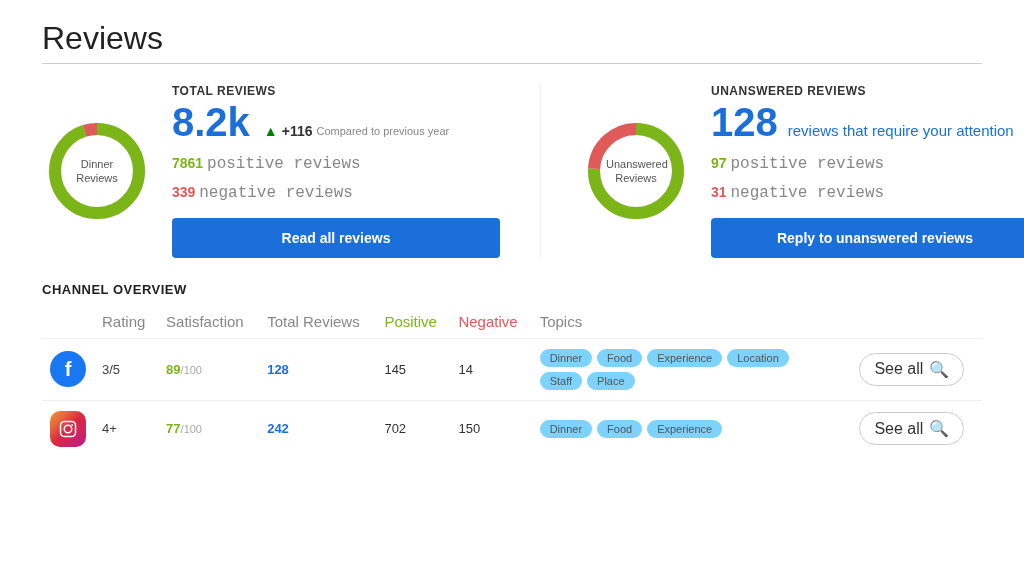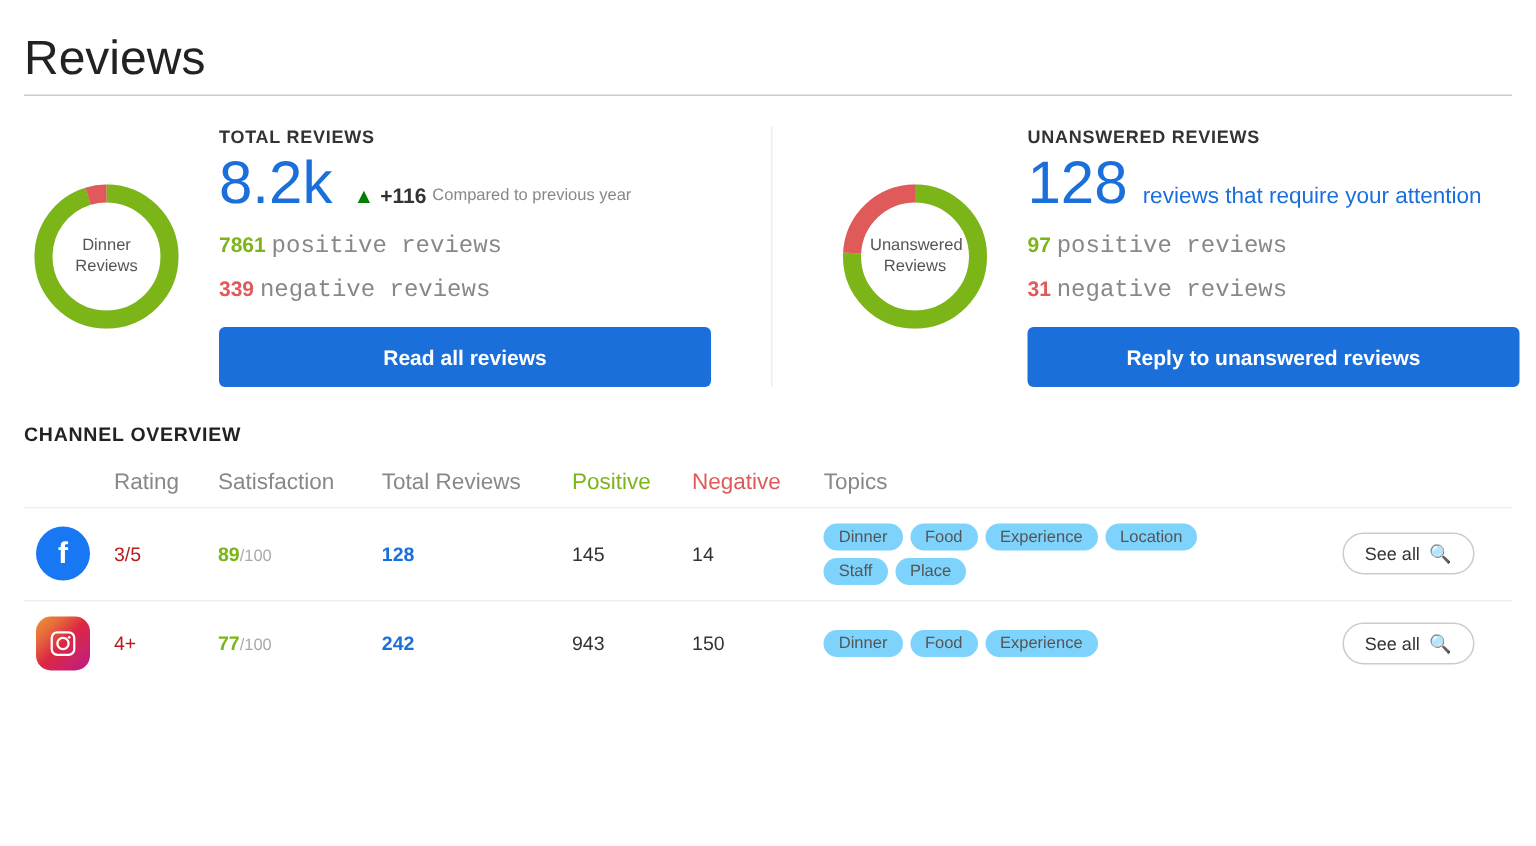--- a/index.html
+++ b/index.html
@@ -6,21 +6,21 @@
     body {
       font-family: Arial, sans-serif;
       background: #fff;
       color: #333;
       font-size: 14px;
       width: 1024px;
       min-height: 564px;
       overflow: hidden;
     }
     .page {
-      padding: 20px 16px;
+      padding: 20px 42px;
     }
     h1 {
       font-size: 32px;
       font-weight: 400;
       color: #222;
       margin-bottom: 6px;
     }
     .divider {
       border: none;
       border-top: 1px solid #ccc;
@@ -70,21 +70,21 @@
     .stat-label {
       font-size: 12px;
       font-weight: bold;
       color: #333;
       text-transform: uppercase;
       letter-spacing: 0.5px;
       margin-bottom: 4px;
     }
     .stat-big-num {
       font-size: 40px;
-      font-weight: normal;
+      font-weight: bold;
       color: #1a6fdb;
       line-height: 1;
     }
     .stat-change {
       display: inline-flex;
       align-items: center;
       gap: 4px;
       margin-left: 8px;
       font-size: 14px;
     }
@@ -168,21 +168,21 @@
     .channel-table th.positive-col {
       color: #7cb518;
     }
     .channel-table td {
       padding: 10px 8px;
       vertical-align: middle;
       border-top: 1px solid #f0f0f0;
       font-size: 13px;
     }
     .channel-table .rating-val {
-      color: #b91c1c;
+      color: #404040;
     }
     .channel-table .satisfaction-val {
       color: #7cb518;
       font-weight: bold;
     }
     .channel-table .satisfaction-denom {
       color: #aaa;
       font-size: 11px;
     }
     .channel-table .total-val {
@@ -209,21 +209,21 @@
       padding: 3px 10px;
       font-size: 11px;
       color: #555;
     }
 
     
     .see-all-btn {
       border: 1px solid #ccc;
       border-radius: 20px;
       padding: 6px 14px;
-      font-size: 12px;
+      font-size: 16px;
       background: #fff;
       cursor: pointer;
       color: #333;
       display: inline-flex;
       align-items: center;
       gap: 6px;
     }
 
     
     .fb-icon {
@@ -387,21 +387,21 @@
       <svg width="18" height="18" viewBox="0 0 24 24" fill="white">
         <rect x="2" y="2" width="20" height="20" rx="5" ry="5" fill="none" stroke="white" stroke-width="2"></rect>
         <circle cx="12" cy="12" r="5" fill="none" stroke="white" stroke-width="2"></circle>
         <circle cx="17.5" cy="6.5" r="1.2" fill="white"></circle>
       </svg>
     </div>
             </td>
             <td><span class="rating-val">4+</span></td>
             <td><span class="satisfaction-val">77</span><span class="satisfaction-denom">/100</span></td>
             <td><span class="total-val">242</span></td>
-            <td><span class="pos-val">943</span></td>
+            <td><span class="pos-val">702</span></td>
             <td><span class="neg-val">150</span></td>
             <td>
               <div class="tags-cell">
                 <span class="tag">Dinner</span>
                 <span class="tag">Food</span>
                 <span class="tag">Experience</span>
               </div>
             </td>
             <td><button class="see-all-btn">See all <span>🔍</span></button></td>
           </tr>

